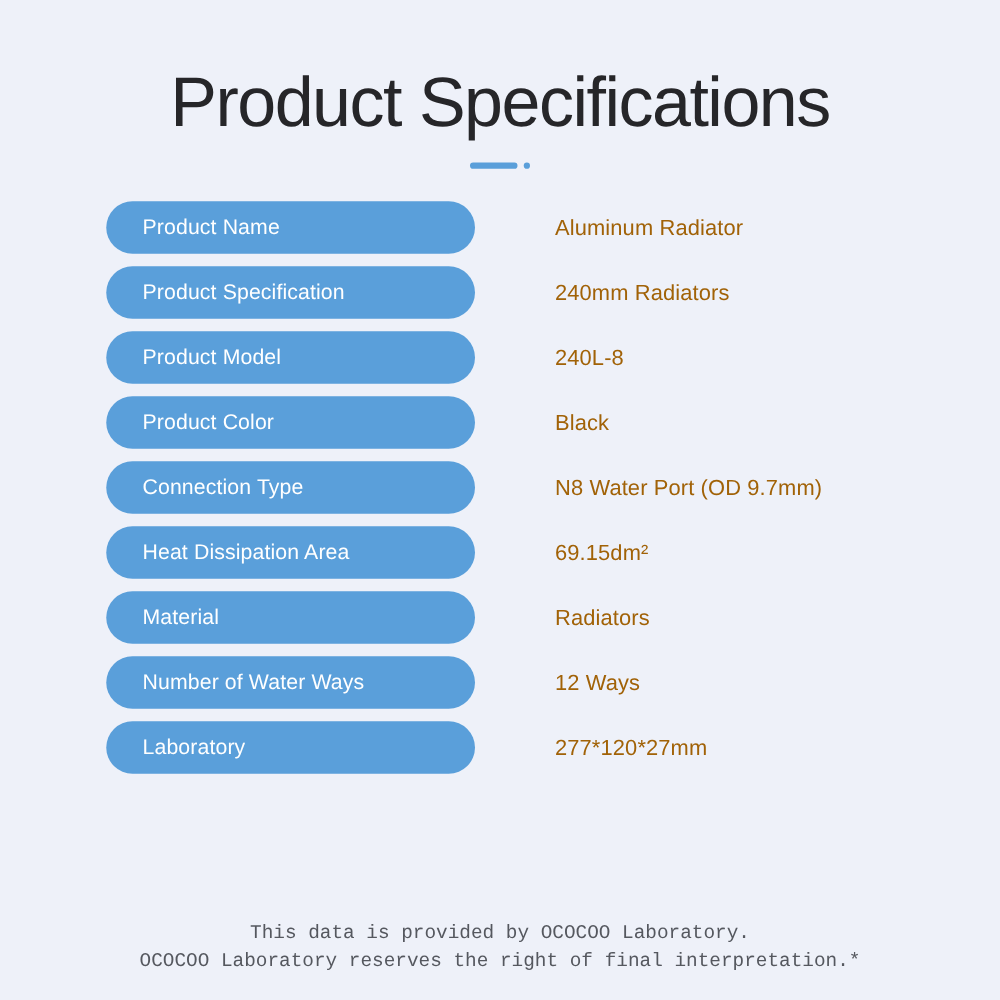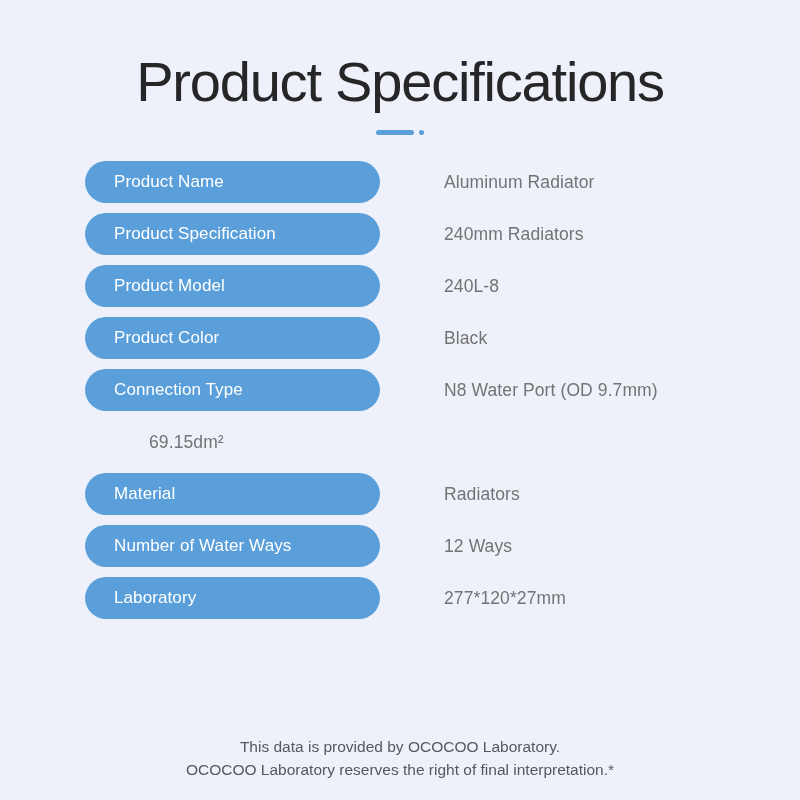--- a/index.html
+++ b/index.html
@@ -93,33 +93,34 @@
     font-size: 17px;
     display: flex;
     align-items: center;
     padding-left: 29px;
     letter-spacing: 0.1px;
     flex: none;
   }
   .spec-value {
     margin-left: 64px;
     font-size: 17.5px;
-    color: #737373;
+    color: #a16207;
     letter-spacing: 0.1px;
     white-space: nowrap;
   }
 
   
   .footer {
     margin-top: auto;
     padding-bottom: 18px;
     text-align: center;
     color: #55585f;
     font-size: 15.5px;
     line-height: 1.53;
+    font-family: Liberation Mono, monospace;
   }
   .footer div {
     white-space: nowrap;
   }
 </style>
 </head>
 <body>
 
 <div class="page">
 
@@ -154,20 +155,21 @@
       <div class="spec-label">Product Color</div>
       <div class="spec-value">Black</div>
     </div>
 
     <div class="spec-row">
       <div class="spec-label">Connection Type</div>
       <div class="spec-value">N8 Water Port (OD 9.7mm)</div>
     </div>
 
     <div class="spec-row">
+      <div class="spec-label">Heat Dissipation Area</div>
       <div class="spec-value">69.15dm²</div>
     </div>
 
     <div class="spec-row">
       <div class="spec-label">Material</div>
       <div class="spec-value">Radiators</div>
     </div>
 
     <div class="spec-row">
       <div class="spec-label">Number of Water Ways</div>

